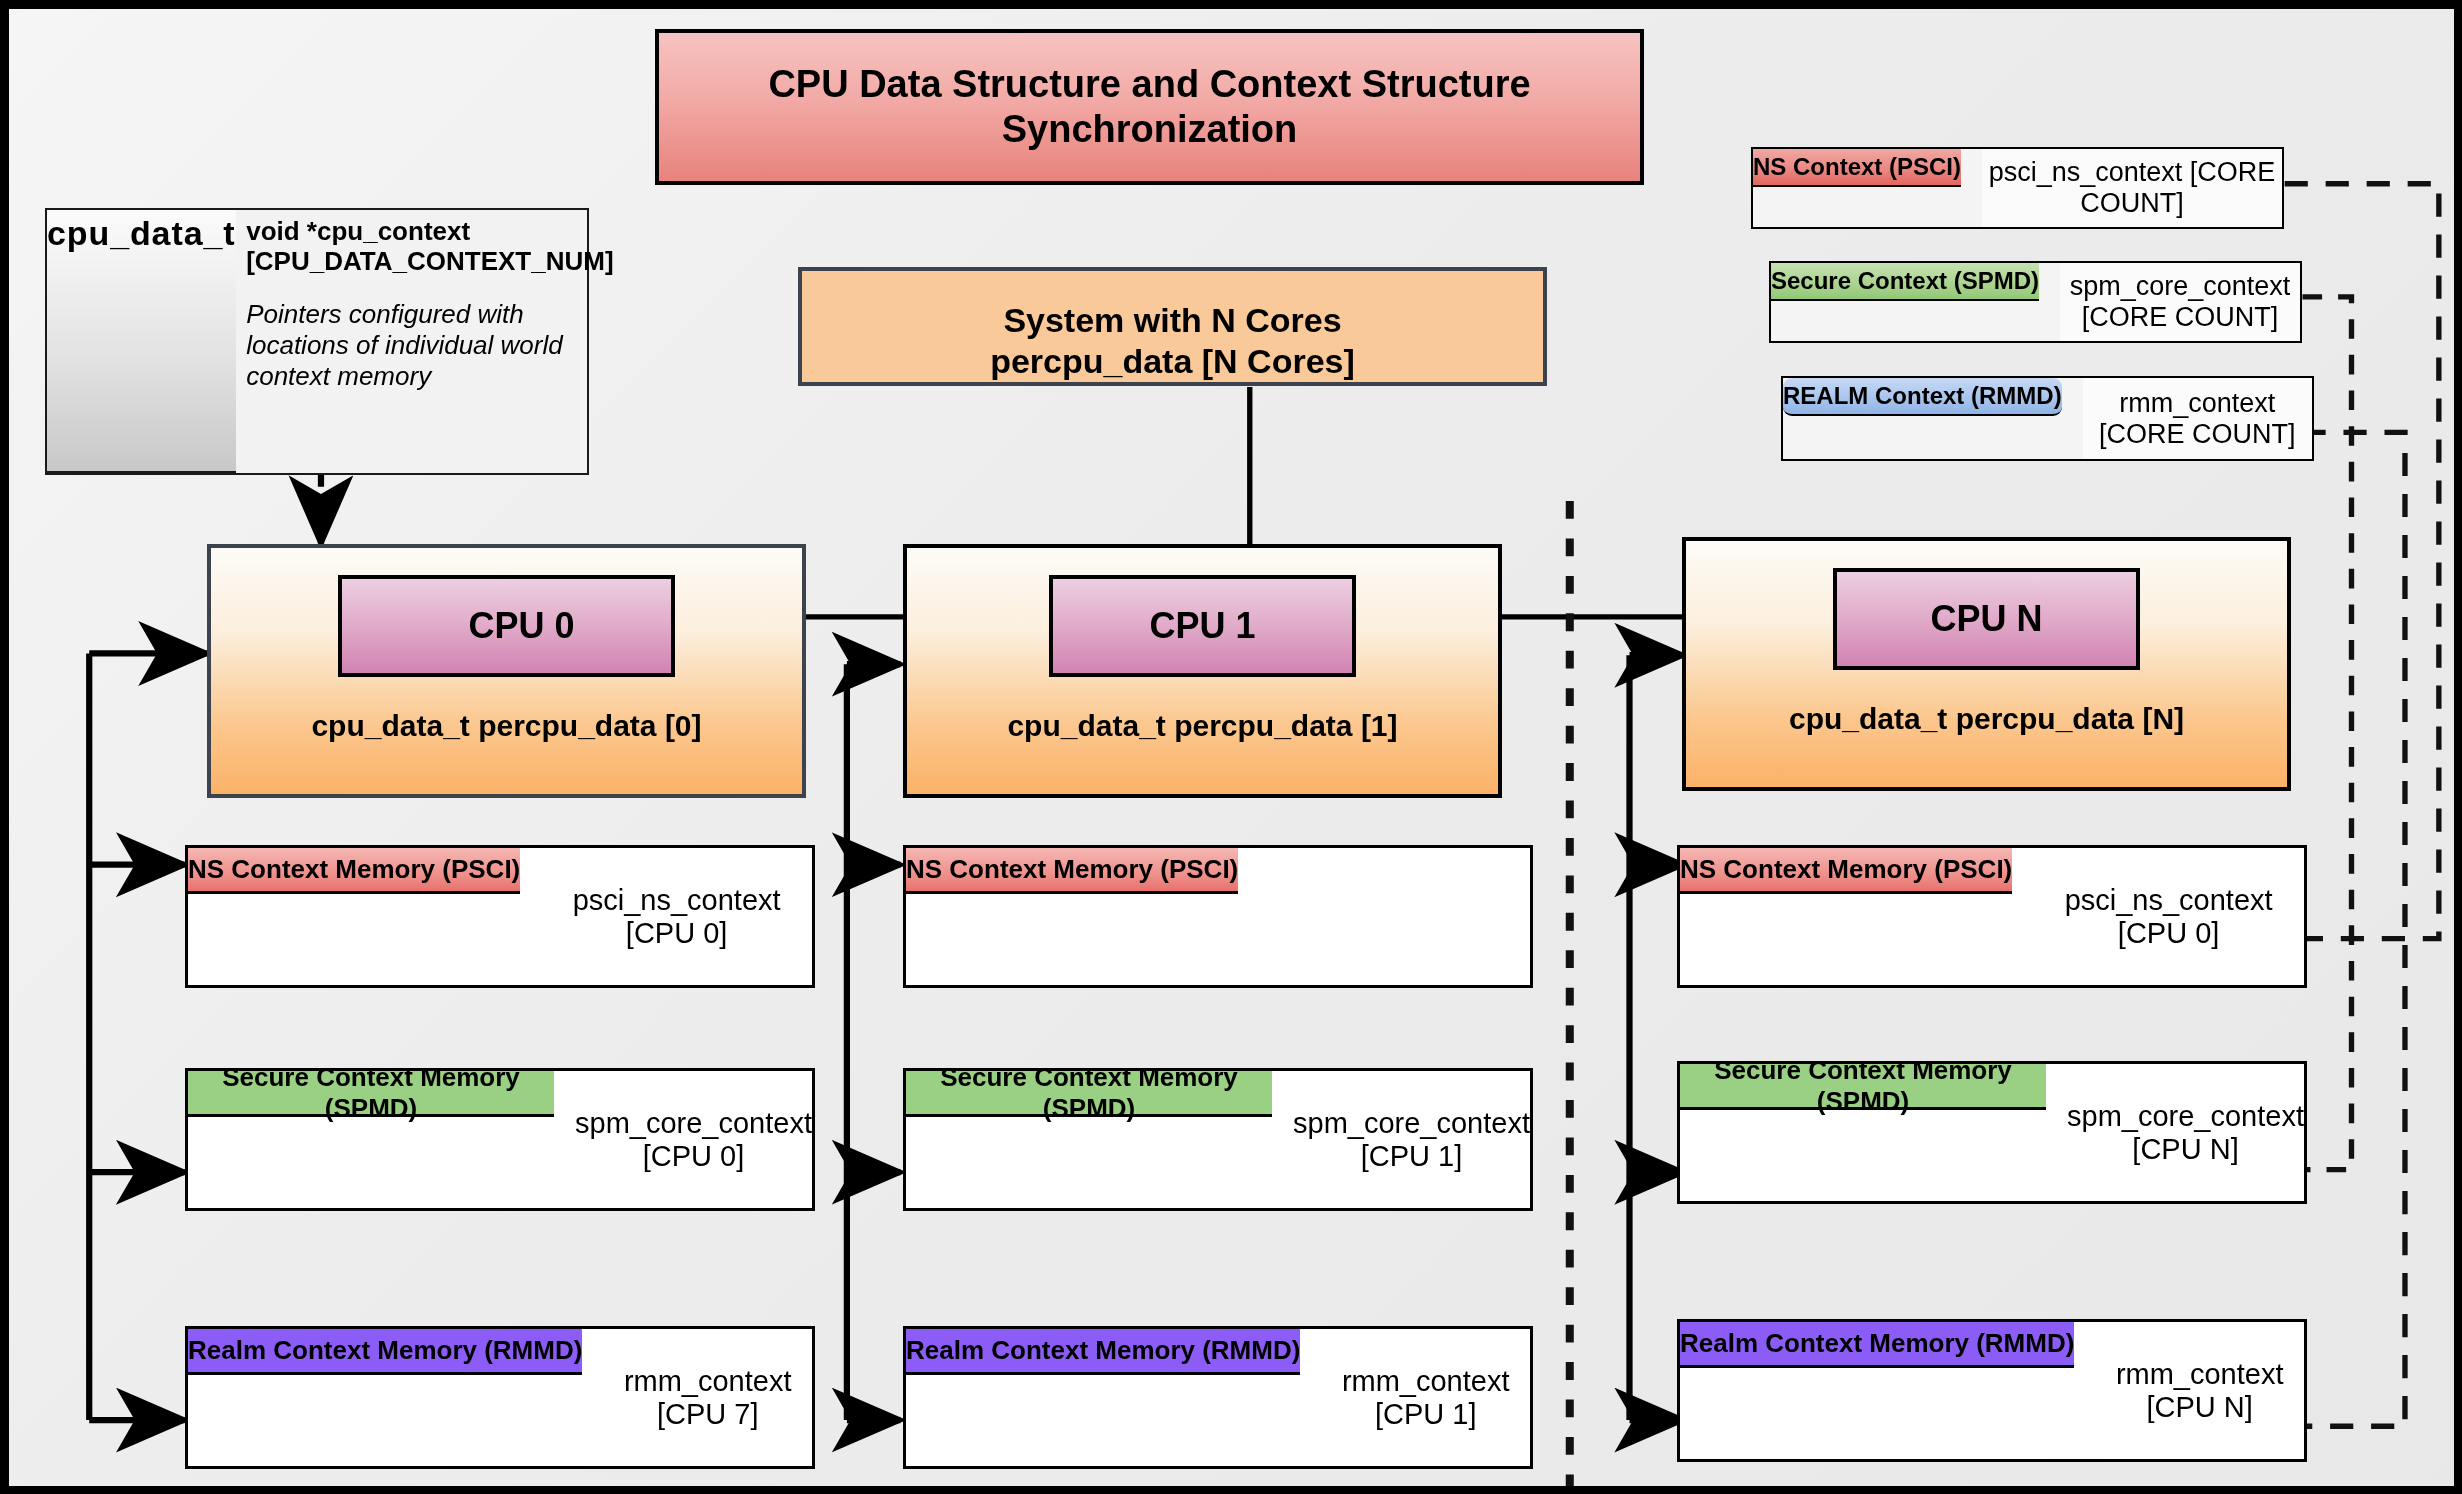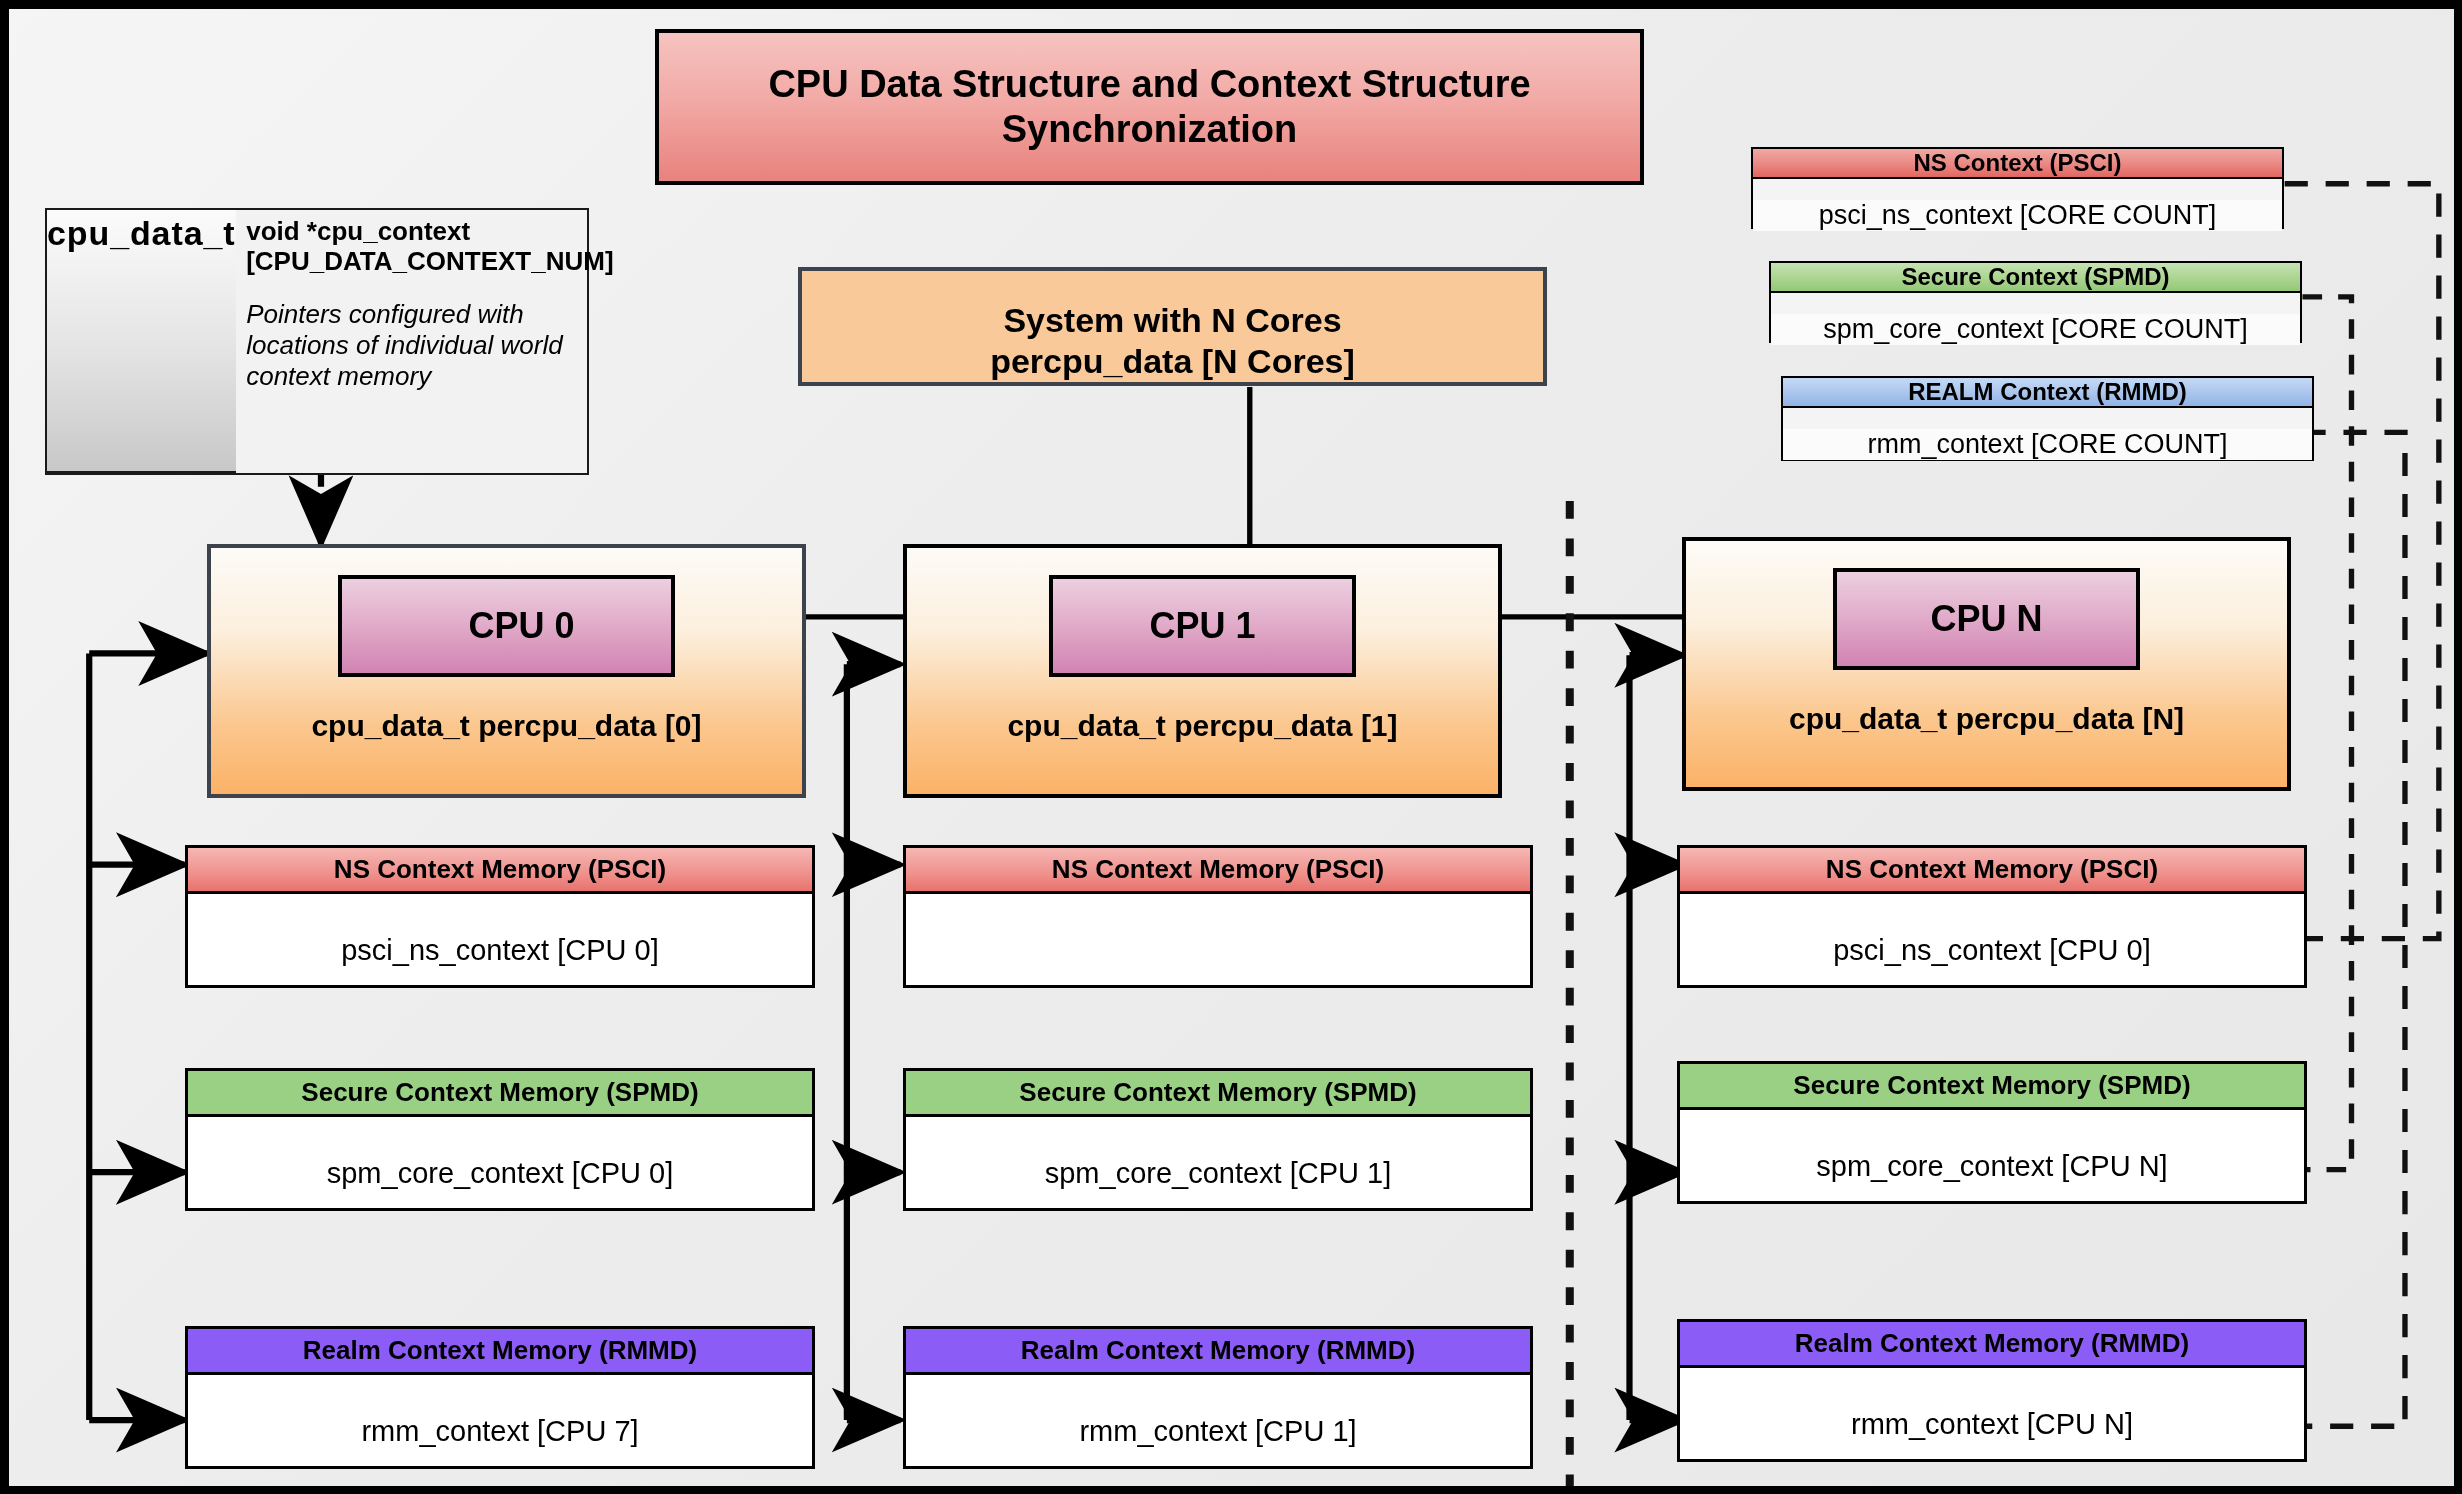--- a/index.html
+++ b/index.html
@@ -114,21 +114,21 @@
     font-weight: bold;
     font-size: 30px;
     color: #000;
     text-align: center;
   }
   
   .ctx {
     border: 3.6px solid #000;
     background: #ffffff;
     display: flex;
-    flex-direction: column;
+    flex-direction: row;
     gap: 21px;
   }
   .ctx-head {
     border-bottom: 3.6px solid #000;
     text-align: center;
     font-weight: bold;
     font-size: 26px;
     color: #000;
     display: flex;
     align-items: center;
@@ -245,21 +245,21 @@
       <div class="ctx-head ns" style="height:36px;">NS Context  (PSCI)</div>
       <div class="ctx-body">psci_ns_context [CORE COUNT]</div>
     </div>
 
     <div class="node ctx small" style="left:1760px; top:252px; width:533px; height:82px;">
       <div class="ctx-head sec" style="height:36px;">Secure Context (SPMD)</div>
       <div class="ctx-body">spm_core_context [CORE COUNT]</div>
     </div>
 
     <div class="node ctx small" style="left:1772px; top:367px; width:533px; height:85px;">
-      <div class="ctx-head realm" style="height:36px;">REALM Context (RMMD)</div>
+      <div class="ctx-head realm" style="height:36px;border-radius:9px;">REALM Context (RMMD)</div>
       <div class="ctx-body">rmm_context [CORE COUNT]</div>
     </div>
 
     <div class="node cpu-card outlined" style="left:198px; top:535px; width:599px; height:254px;">
       <div class="cpu-badge" style="margin-top:27px; width:299px; height:94px;padding-left:30px;">CPU 0</div>
       <div class="cpu-sub" style="margin-top:32px;">cpu_data_t percpu_data [0]</div>
     </div>
 
     <div class="node ctx" style="left:176px; top:836px; width:630px; height:143px;">
       <div class="ctx-head ns" style="height:43px;">NS Context Memory (PSCI)</div>

